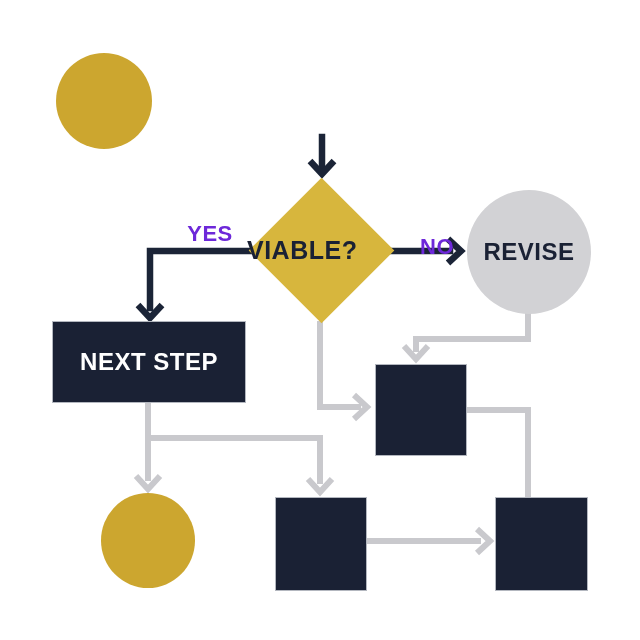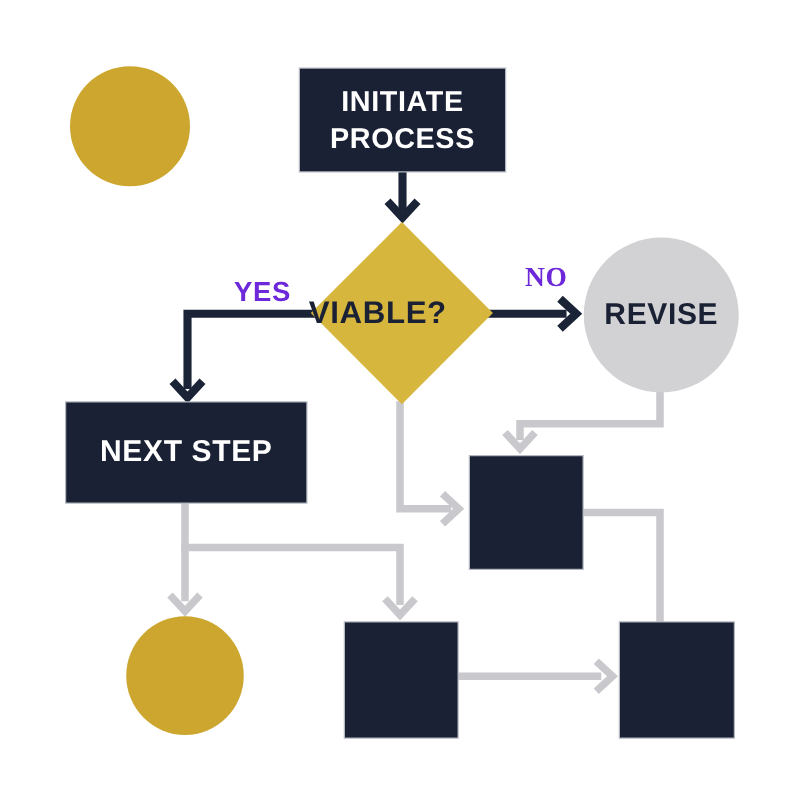--- a/index.html
+++ b/index.html
@@ -74,21 +74,21 @@
   }
   .edge-label {
     position: absolute;
     color: #6d28d9;
     font-weight: 700;
     font-size: 22px;
     letter-spacing: 0.5px;
     text-align: center;
   }
   .yes-label { left: 178px; top: 221px; width: 64px; }
-  .no-label  { left: 408px; top: 209px; width: 58px; font-family: Liberation Serif, serif; }
+  .no-label  { left: 408px; top: 234px; width: 58px; }
 </style>
 </head>
 <body>
 
 <div class="canvas">
 
   <svg class="connector-layer" viewBox="0 0 640 640" aria-hidden="true">
 
     <g class="edge-navy">
       <polyline points="322,137 322,166"></polyline>
@@ -123,23 +123,20 @@
       <polyline class="head" points="308,479 320,492 332,479"></polyline>
     </g>
     <g class="edge-gray">
       <polyline points="366,541 478,541"></polyline>
       <polyline class="head" points="477,529 490,541 477,553"></polyline>
     </g>
   </svg>
 
   <div class="gold-circle gold-circle-tl"></div>
 
-  <div class="node navy-fill proc-box initiate-box">
-    <span>INITIATE PROCESS</span>
-  </div>
 
   <div class="diamond"></div>
   <div class="diamond-label">VIABLE?</div>
 
   <div class="edge-label yes-label">YES</div>
   <div class="edge-label no-label">NO</div>
 
   <div class="node revise-circle">
     <span>REVISE</span>
   </div>

